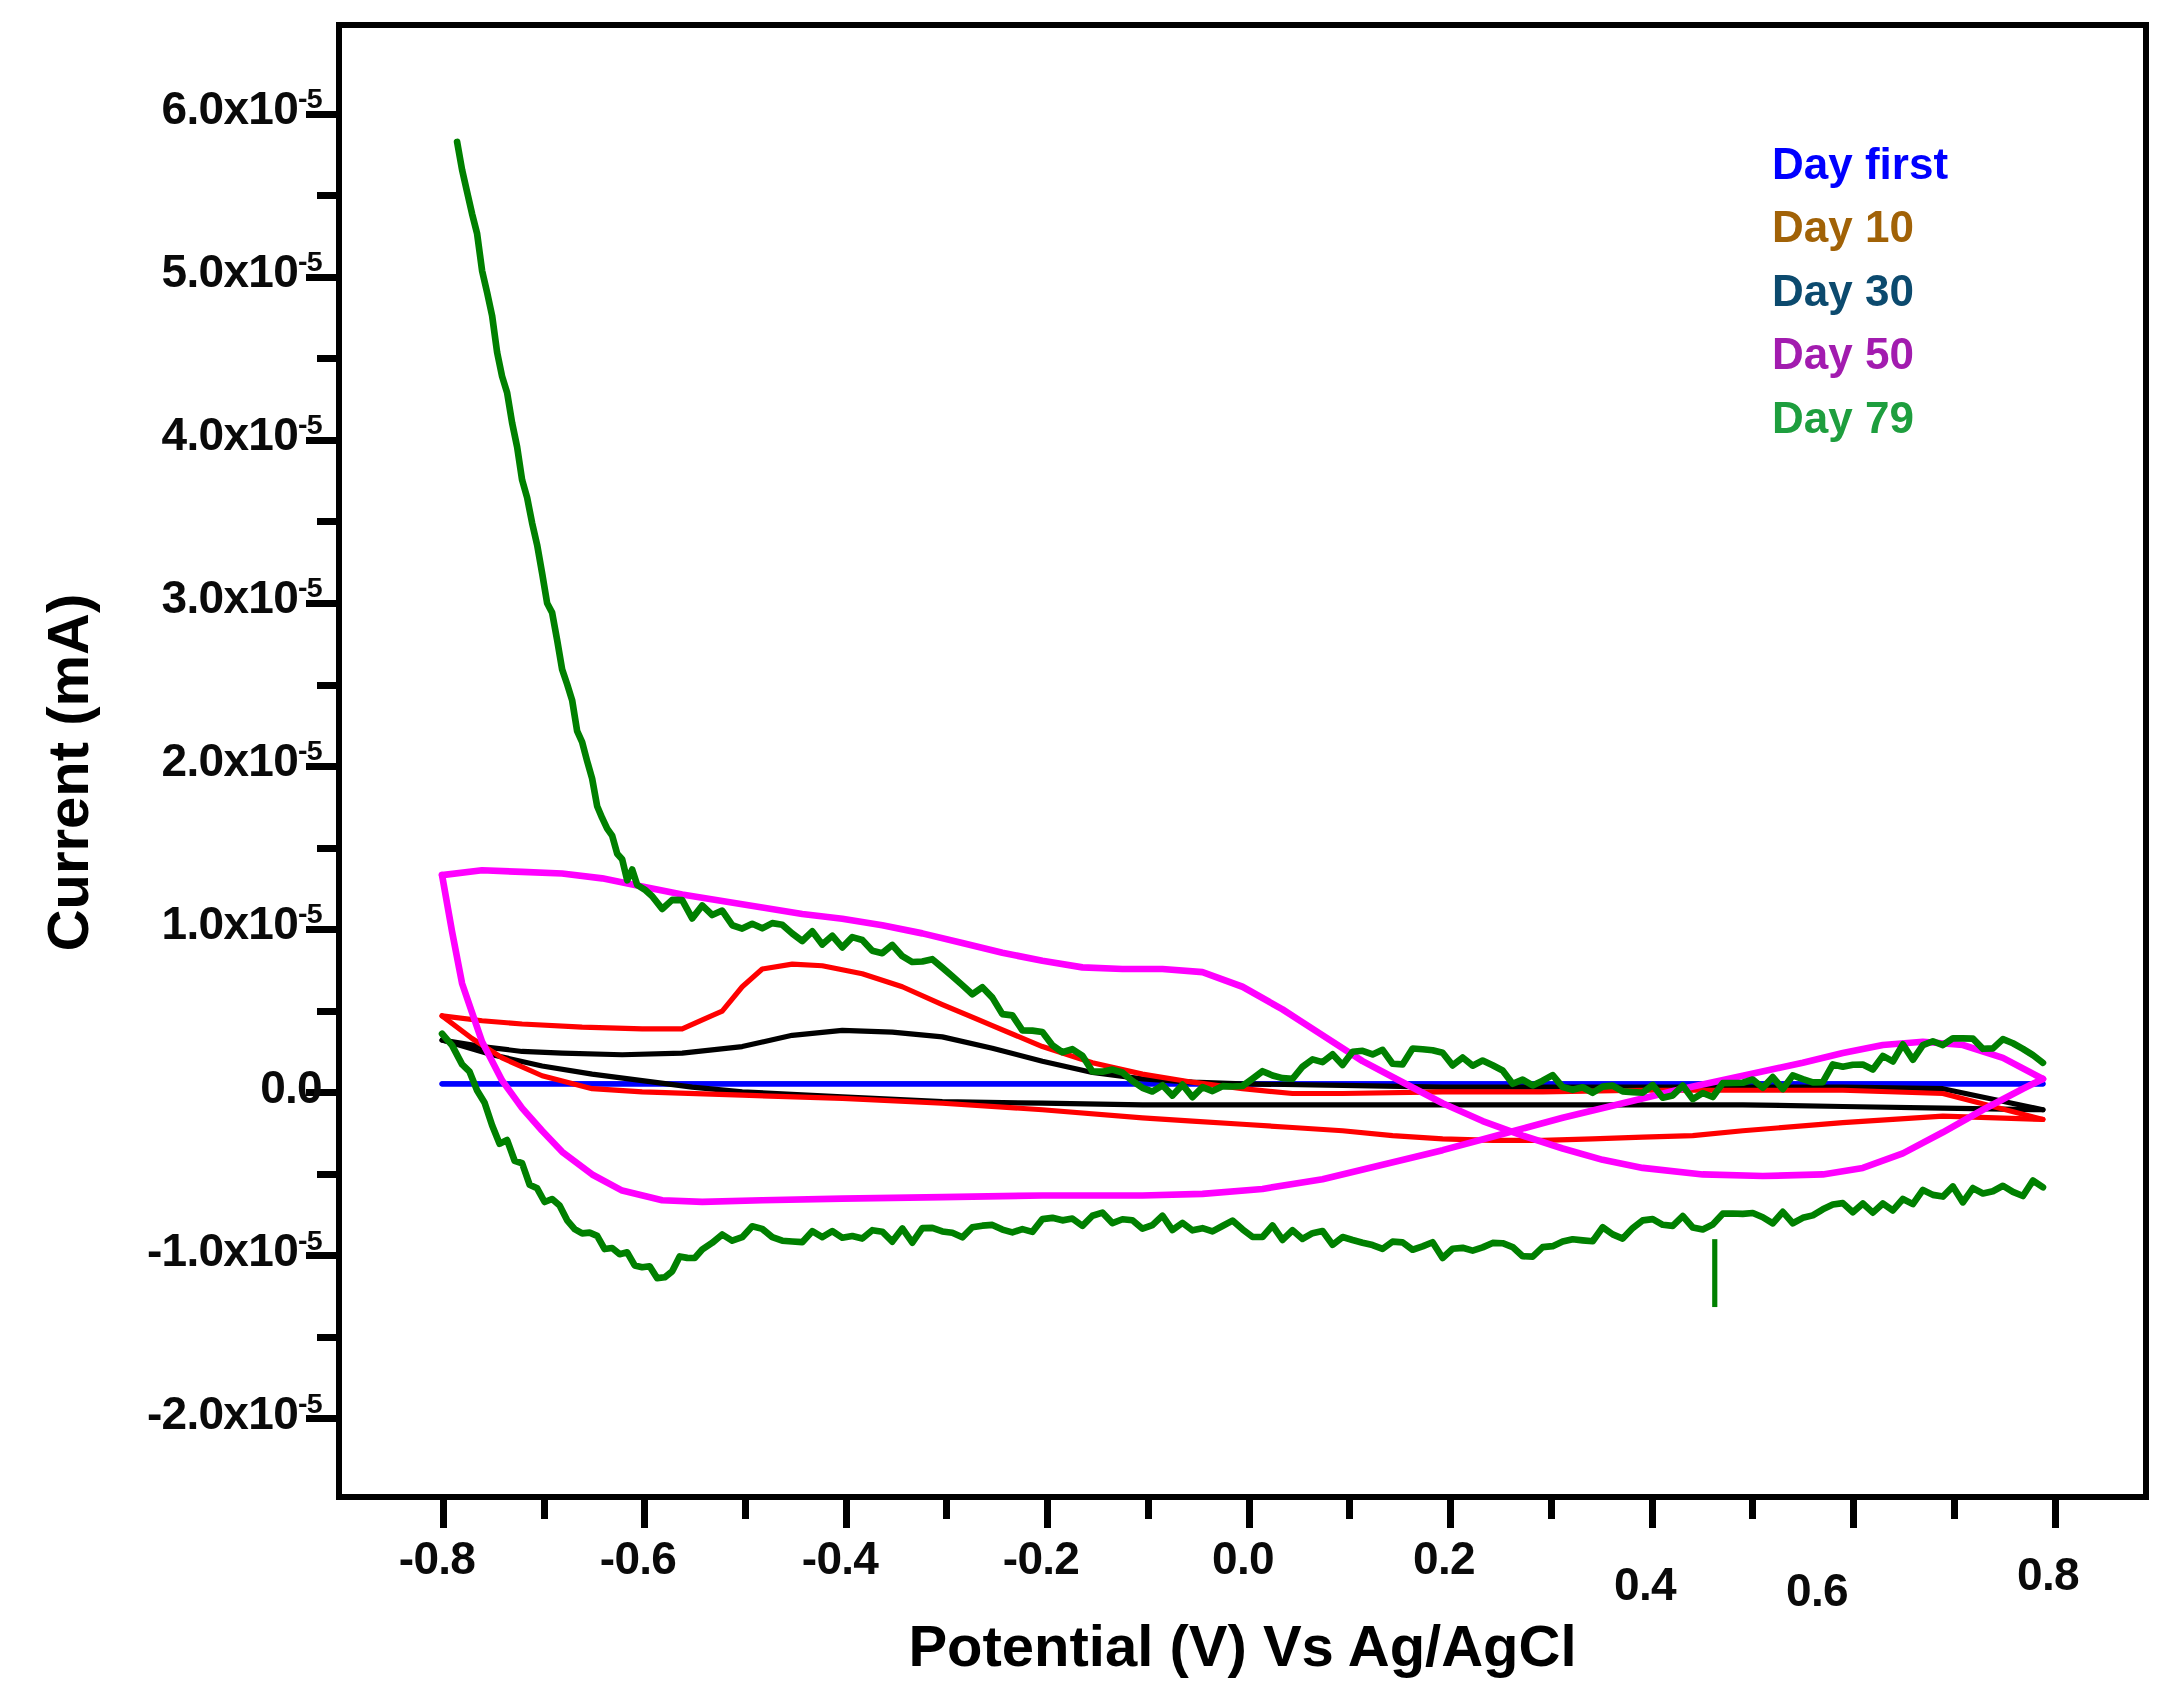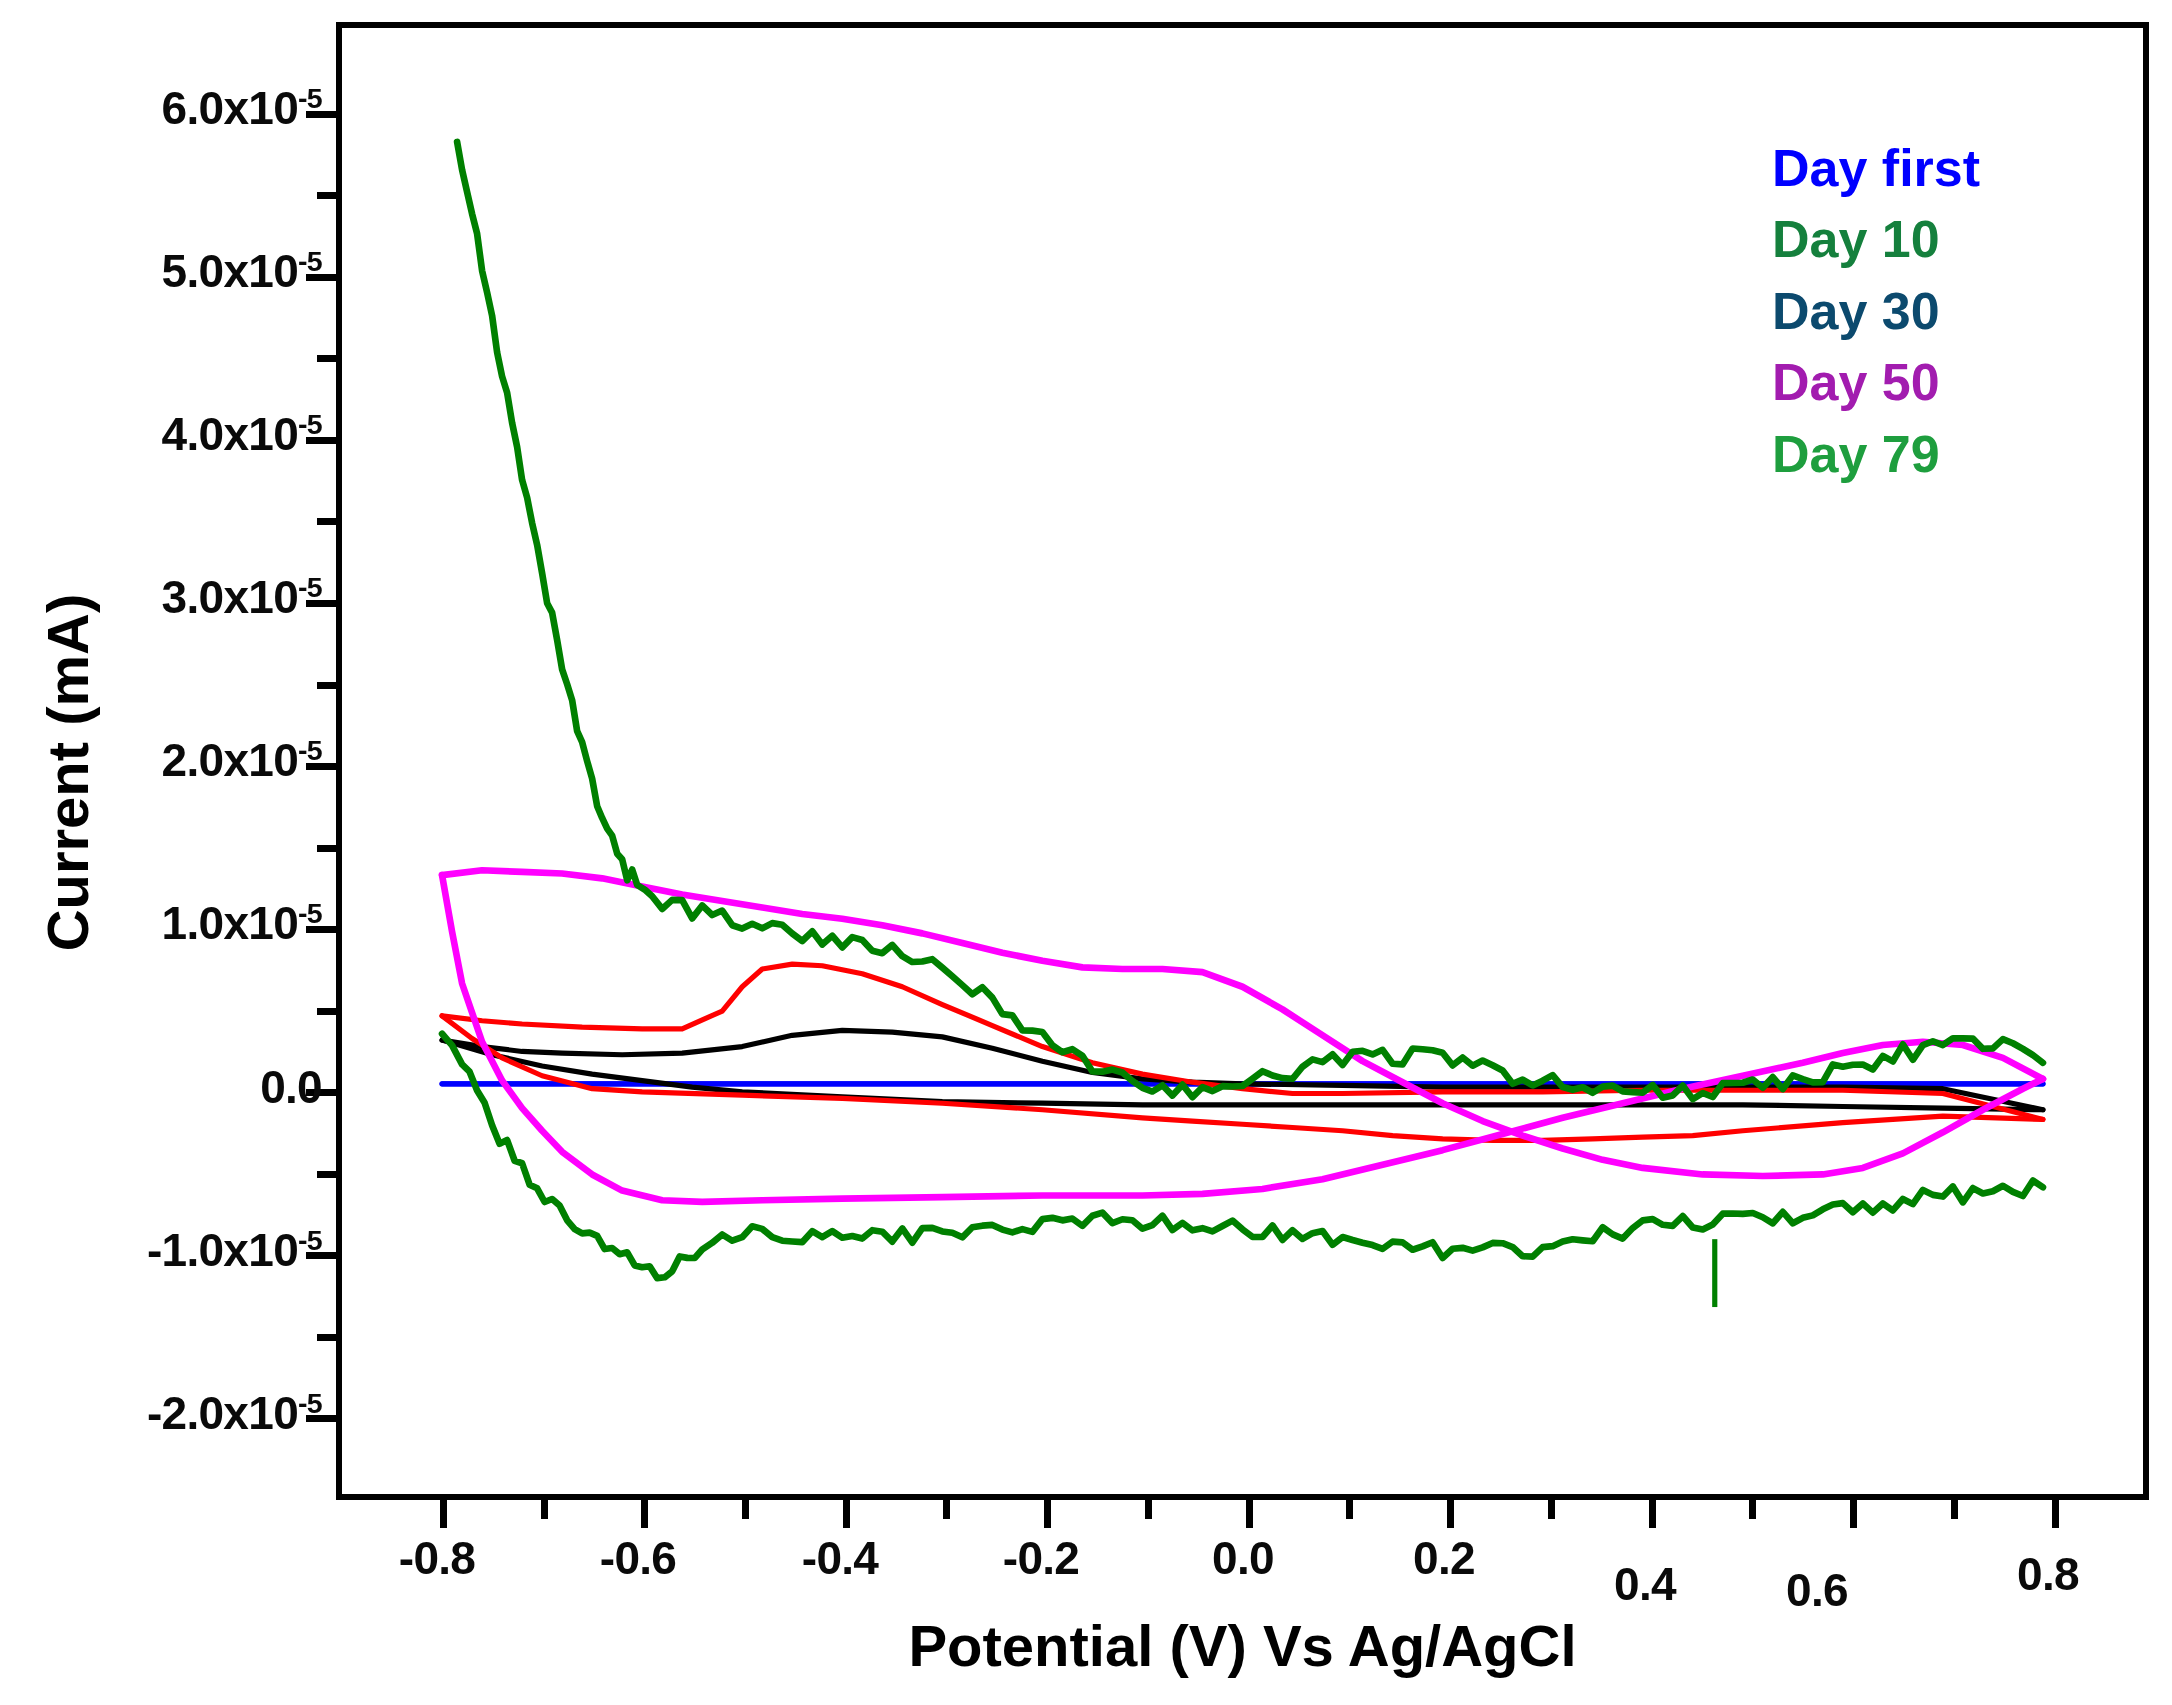--- a/index.html
+++ b/index.html
@@ -65,21 +65,21 @@
   }
 
   
   #legend{
     position:absolute;
     left:1772px;top:142px;
     display:flex;flex-direction:column;
     gap:19.4px;
   }
   .legend-entry{
-    font-size:52px;font-weight:bold;
+    font-size:44px;font-weight:bold;
     font-family:"Liberation Sans",sans-serif;
     white-space:nowrap;line-height:1.0;
   }
 </style>
 </head>
 <body>
 
 <div id="root">
 
   <div id="y-axis-title">Current (mA)</div>
@@ -162,20 +162,20 @@
       <div class="ylab" style="top: 923px;">1.0x10<sup>-5</sup></div>
       <div class="ylab" style="top: 1087px;">0.0</div>
       <div class="ylab" style="top: 1250px;">-1.0x10<sup>-5</sup></div>
       <div class="ylab" style="top: 1413px;">-2.0x10<sup>-5</sup></div>
     </div>
 
   <div id="x-axis-title">Potential (V) Vs Ag/AgCl</div>
 
   <div id="legend">
       <div class="legend-entry" style="color: rgb(0, 0, 255);">Day first</div>
-      <div class="legend-entry" style="color: #15803d;">Day 10</div>
+      <div class="legend-entry" style="color: #a16207;">Day 10</div>
       <div class="legend-entry" style="color: #0c4a6e;">Day 30</div>
       <div class="legend-entry" style="color: #a21caf;">Day 50</div>
       <div class="legend-entry" style="color: rgb(30, 158, 62);">Day 79</div>
     </div>
 
 </div>
 
 
 </body></html>

